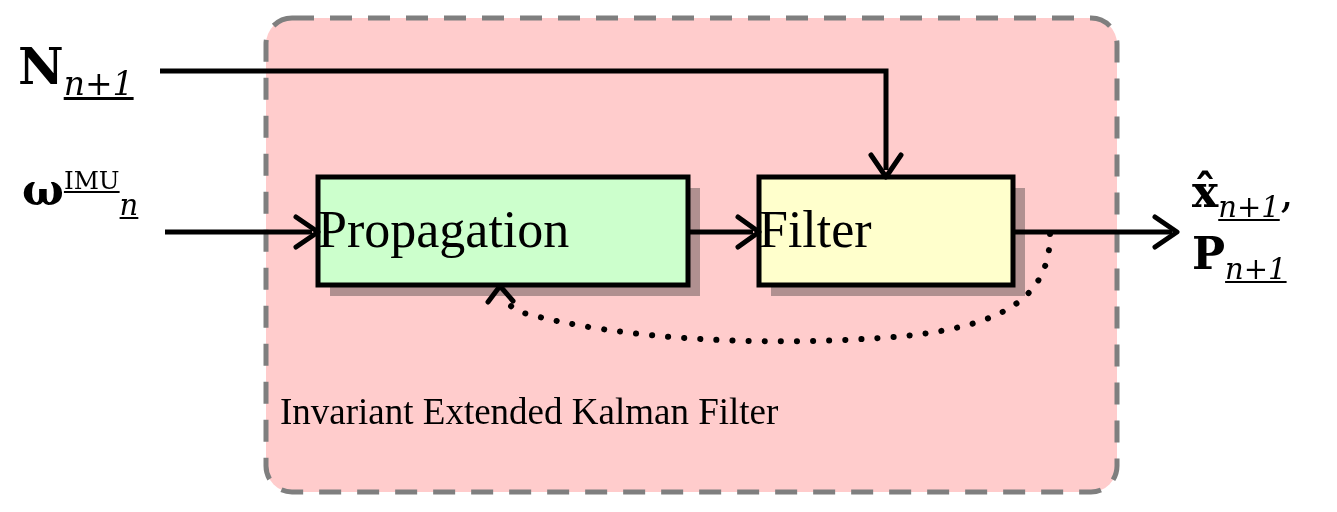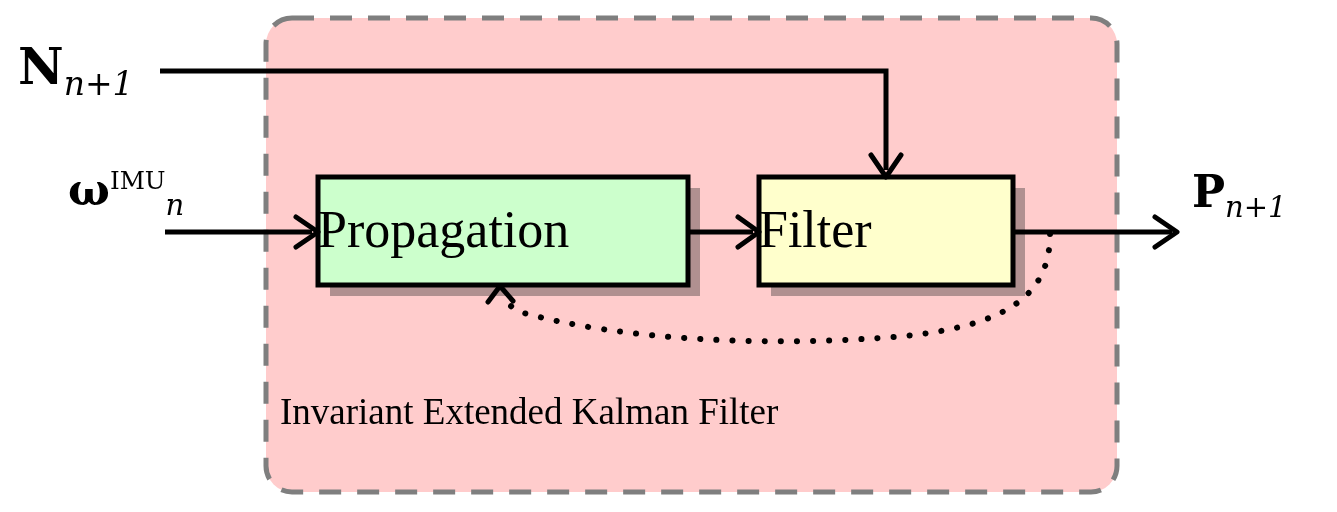--- a/index.html
+++ b/index.html
@@ -28,38 +28,39 @@
     line-height: 1;
   }
   .mvar {
     font-weight: bold;
   }
   sup.mathsup, sub.mathsub {
     font-weight: normal;
     font-style: normal;
     font-size: 0.56em;
     line-height: 0;
+    text-decoration: underline;
   }
   sub.mathsub {
     font-style: italic;
     font-size: 0.66em;
   }
   
   #label-N {
     left: 18px;
     top: 42px;
     font-size: 50px;
   }
   
   #label-imu {
     left: 22px;
     top: 168px;
     font-size: 44px;
   }
-  #label-imu .row { height: 62px; display: block; margin-left: 46px; }
+  #label-imu .row { height: 62px; display: block; }
   
   #label-out {
     left: 1192px;
     top: 170px;
     font-size: 44px;
   }
   #label-out .row { height: 62px; display: block; }
 
   .box-label {
     position: absolute;
@@ -130,18 +131,19 @@
 
 <div class="math" id="label-N">
   <span class="mvar">N</span><sub class="mathsub">n+1</sub>
 </div>
 
 <div class="math" id="label-imu">
   <span class="row"><span class="mvar">ω</span><sup class="mathsup">IMU</sup><sub class="mathsub">n</sub></span>
 </div>
 
 <div class="math" id="label-out">
+  <span class="row"><span class="mvar">x̂</span><sub class="mathsub">n+1</sub><span>,</span></span>
   <span class="row"><span class="mvar">P</span><sub class="mathsub">n+1</sub><span></span></span>
 </div>
 
 <div class="box-label" id="propagation-label">Propagation</div>
 <div class="box-label" id="update-label">Filter</div>
 <div class="box-label" id="container-caption">Invariant Extended Kalman Filter</div>
 
 </body></html>

